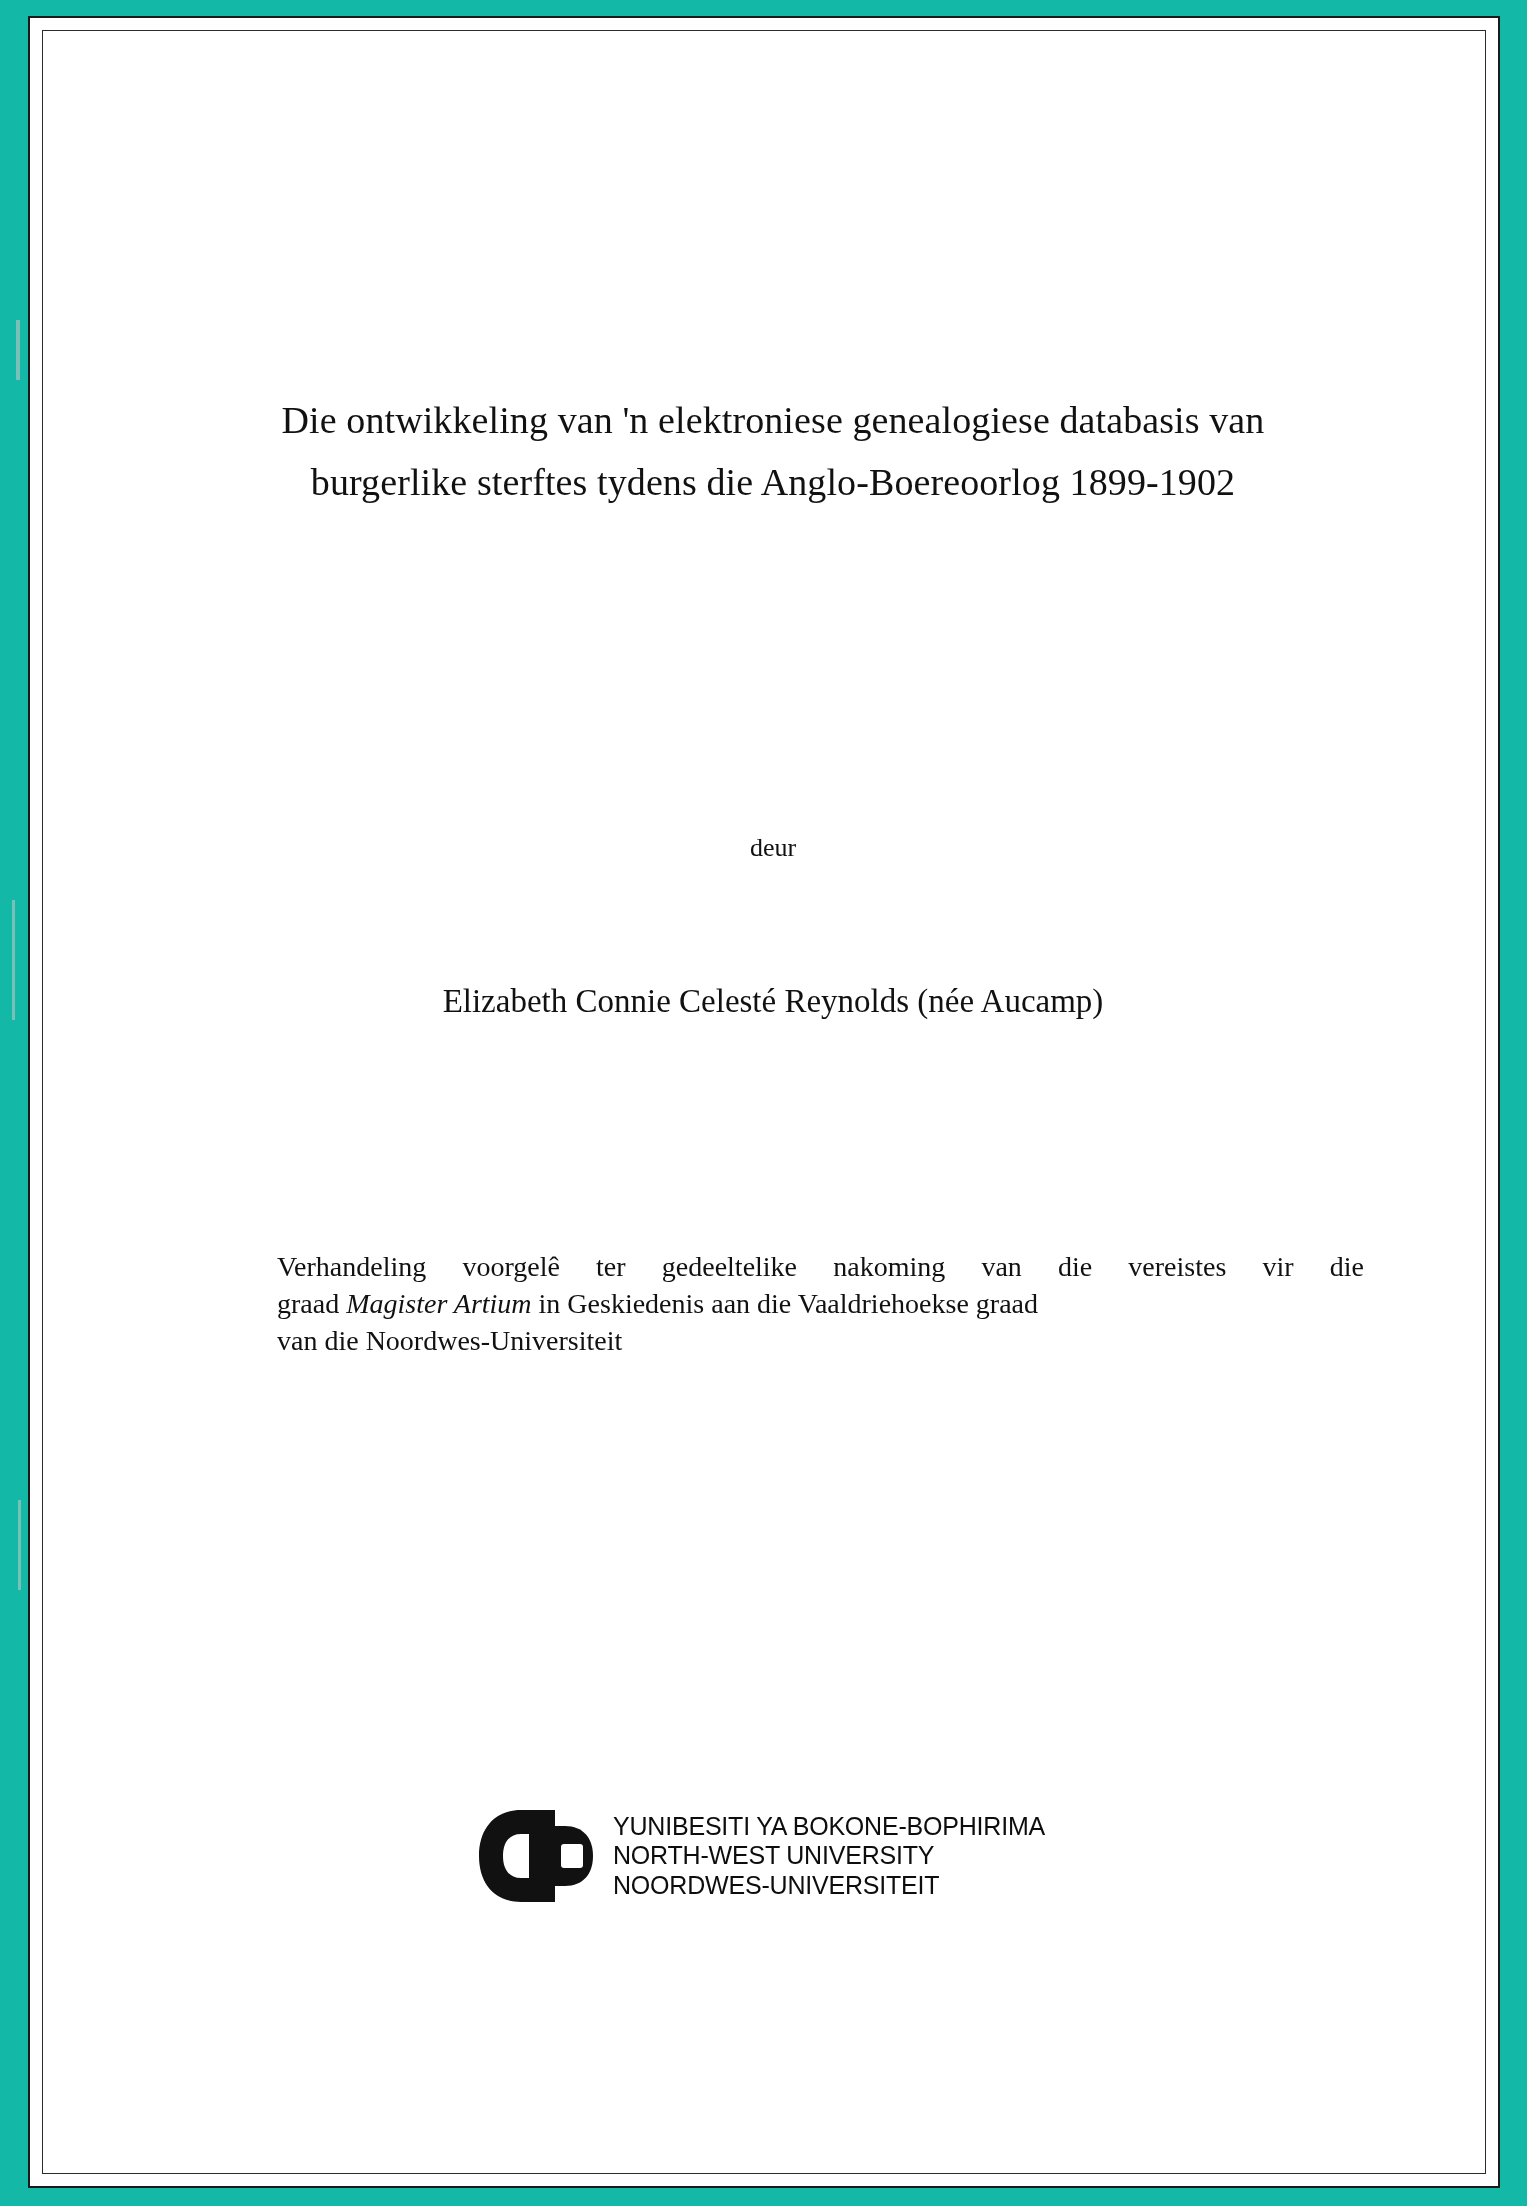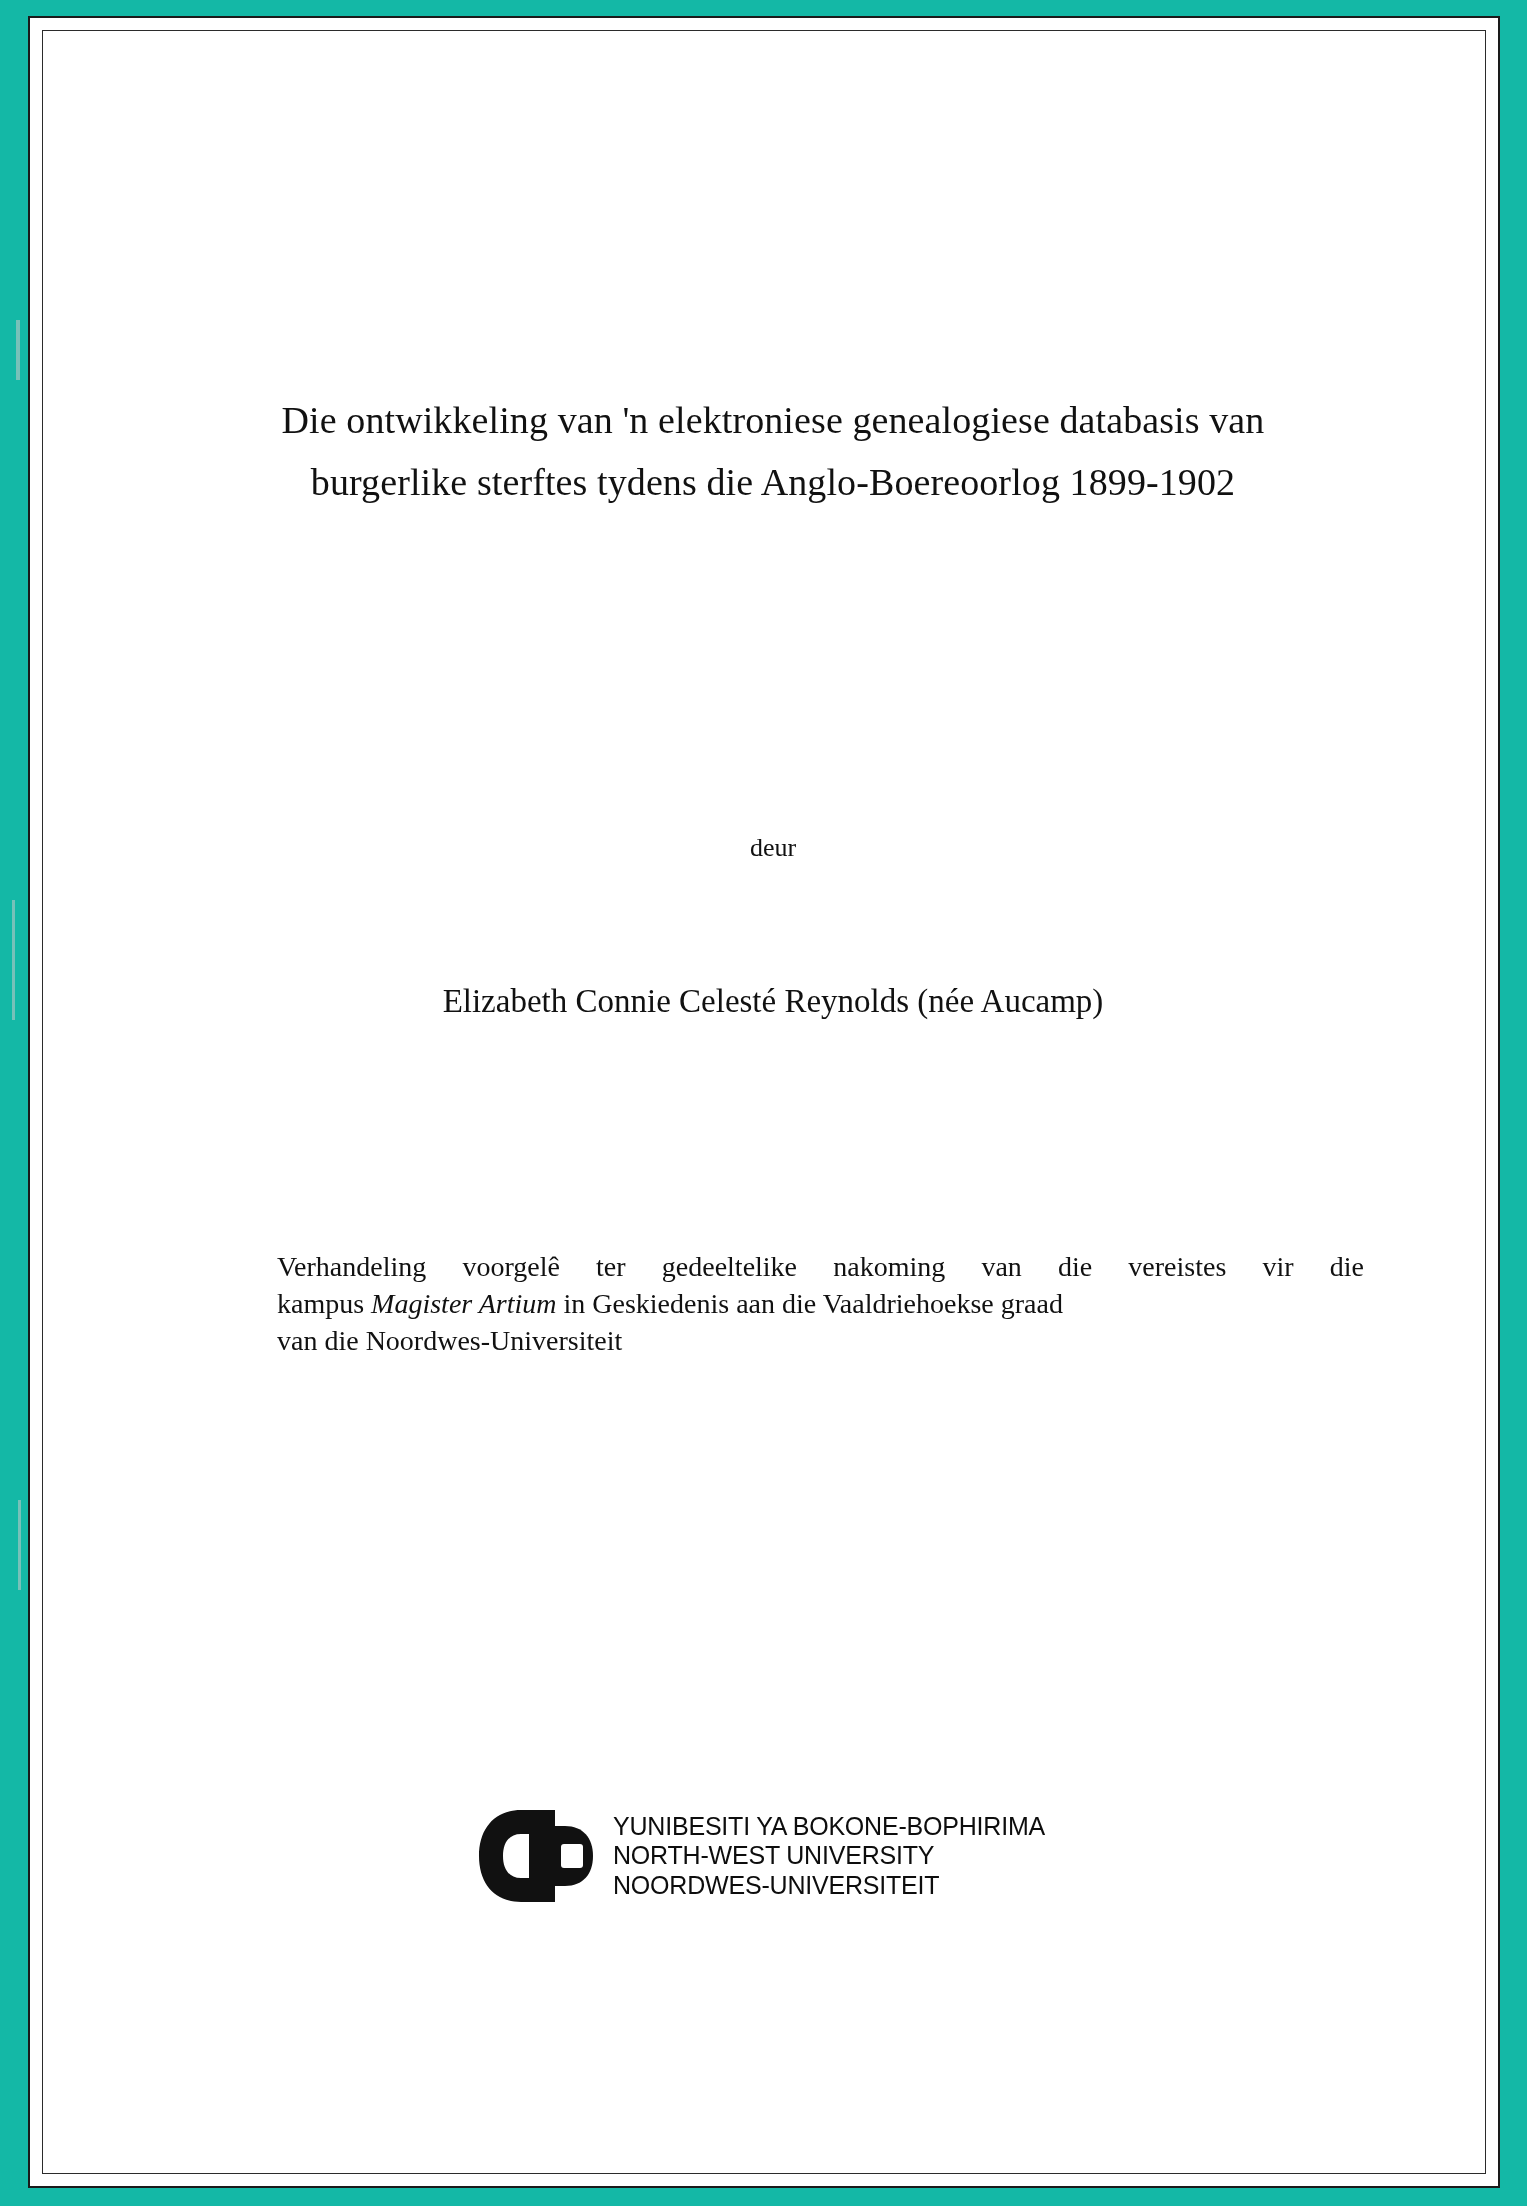--- a/index.html
+++ b/index.html
@@ -169,21 +169,21 @@
         <div class="title-line">Die ontwikkeling van 'n elektroniese genealogiese databasis van</div>
         <div class="title-line second">burgerlike sterftes tydens die Anglo-Boereoorlog 1899-1902</div>
       </div>
 
       <div class="deur">deur</div>
 
       <div class="author">Elizabeth Connie Celesté Reynolds (née Aucamp)</div>
 
       <div class="statement">
         <div class="just">Verhandeling voorgelê ter gedeeltelike nakoming van die vereistes vir die</div>
-        <div class="l2"><span>kampus </span><i>Magister Artium</i><span> in Geskiedenis aan die Vaaldriehoekse graad</span></div>
+        <div class="l2"><span>graad </span><i>Magister Artium</i><span> in Geskiedenis aan die Vaaldriehoekse graad</span></div>
         <div class="l3">van die Noordwes-Universiteit</div>
       </div>
 
 
       <div class="logo-row">
         <div class="logo-mark">
           <svg viewBox="0 0 126 100" width="126" height="100" aria-hidden="true">
 
             <path d="M48 4
                      C22 4, 6 22, 6 50

